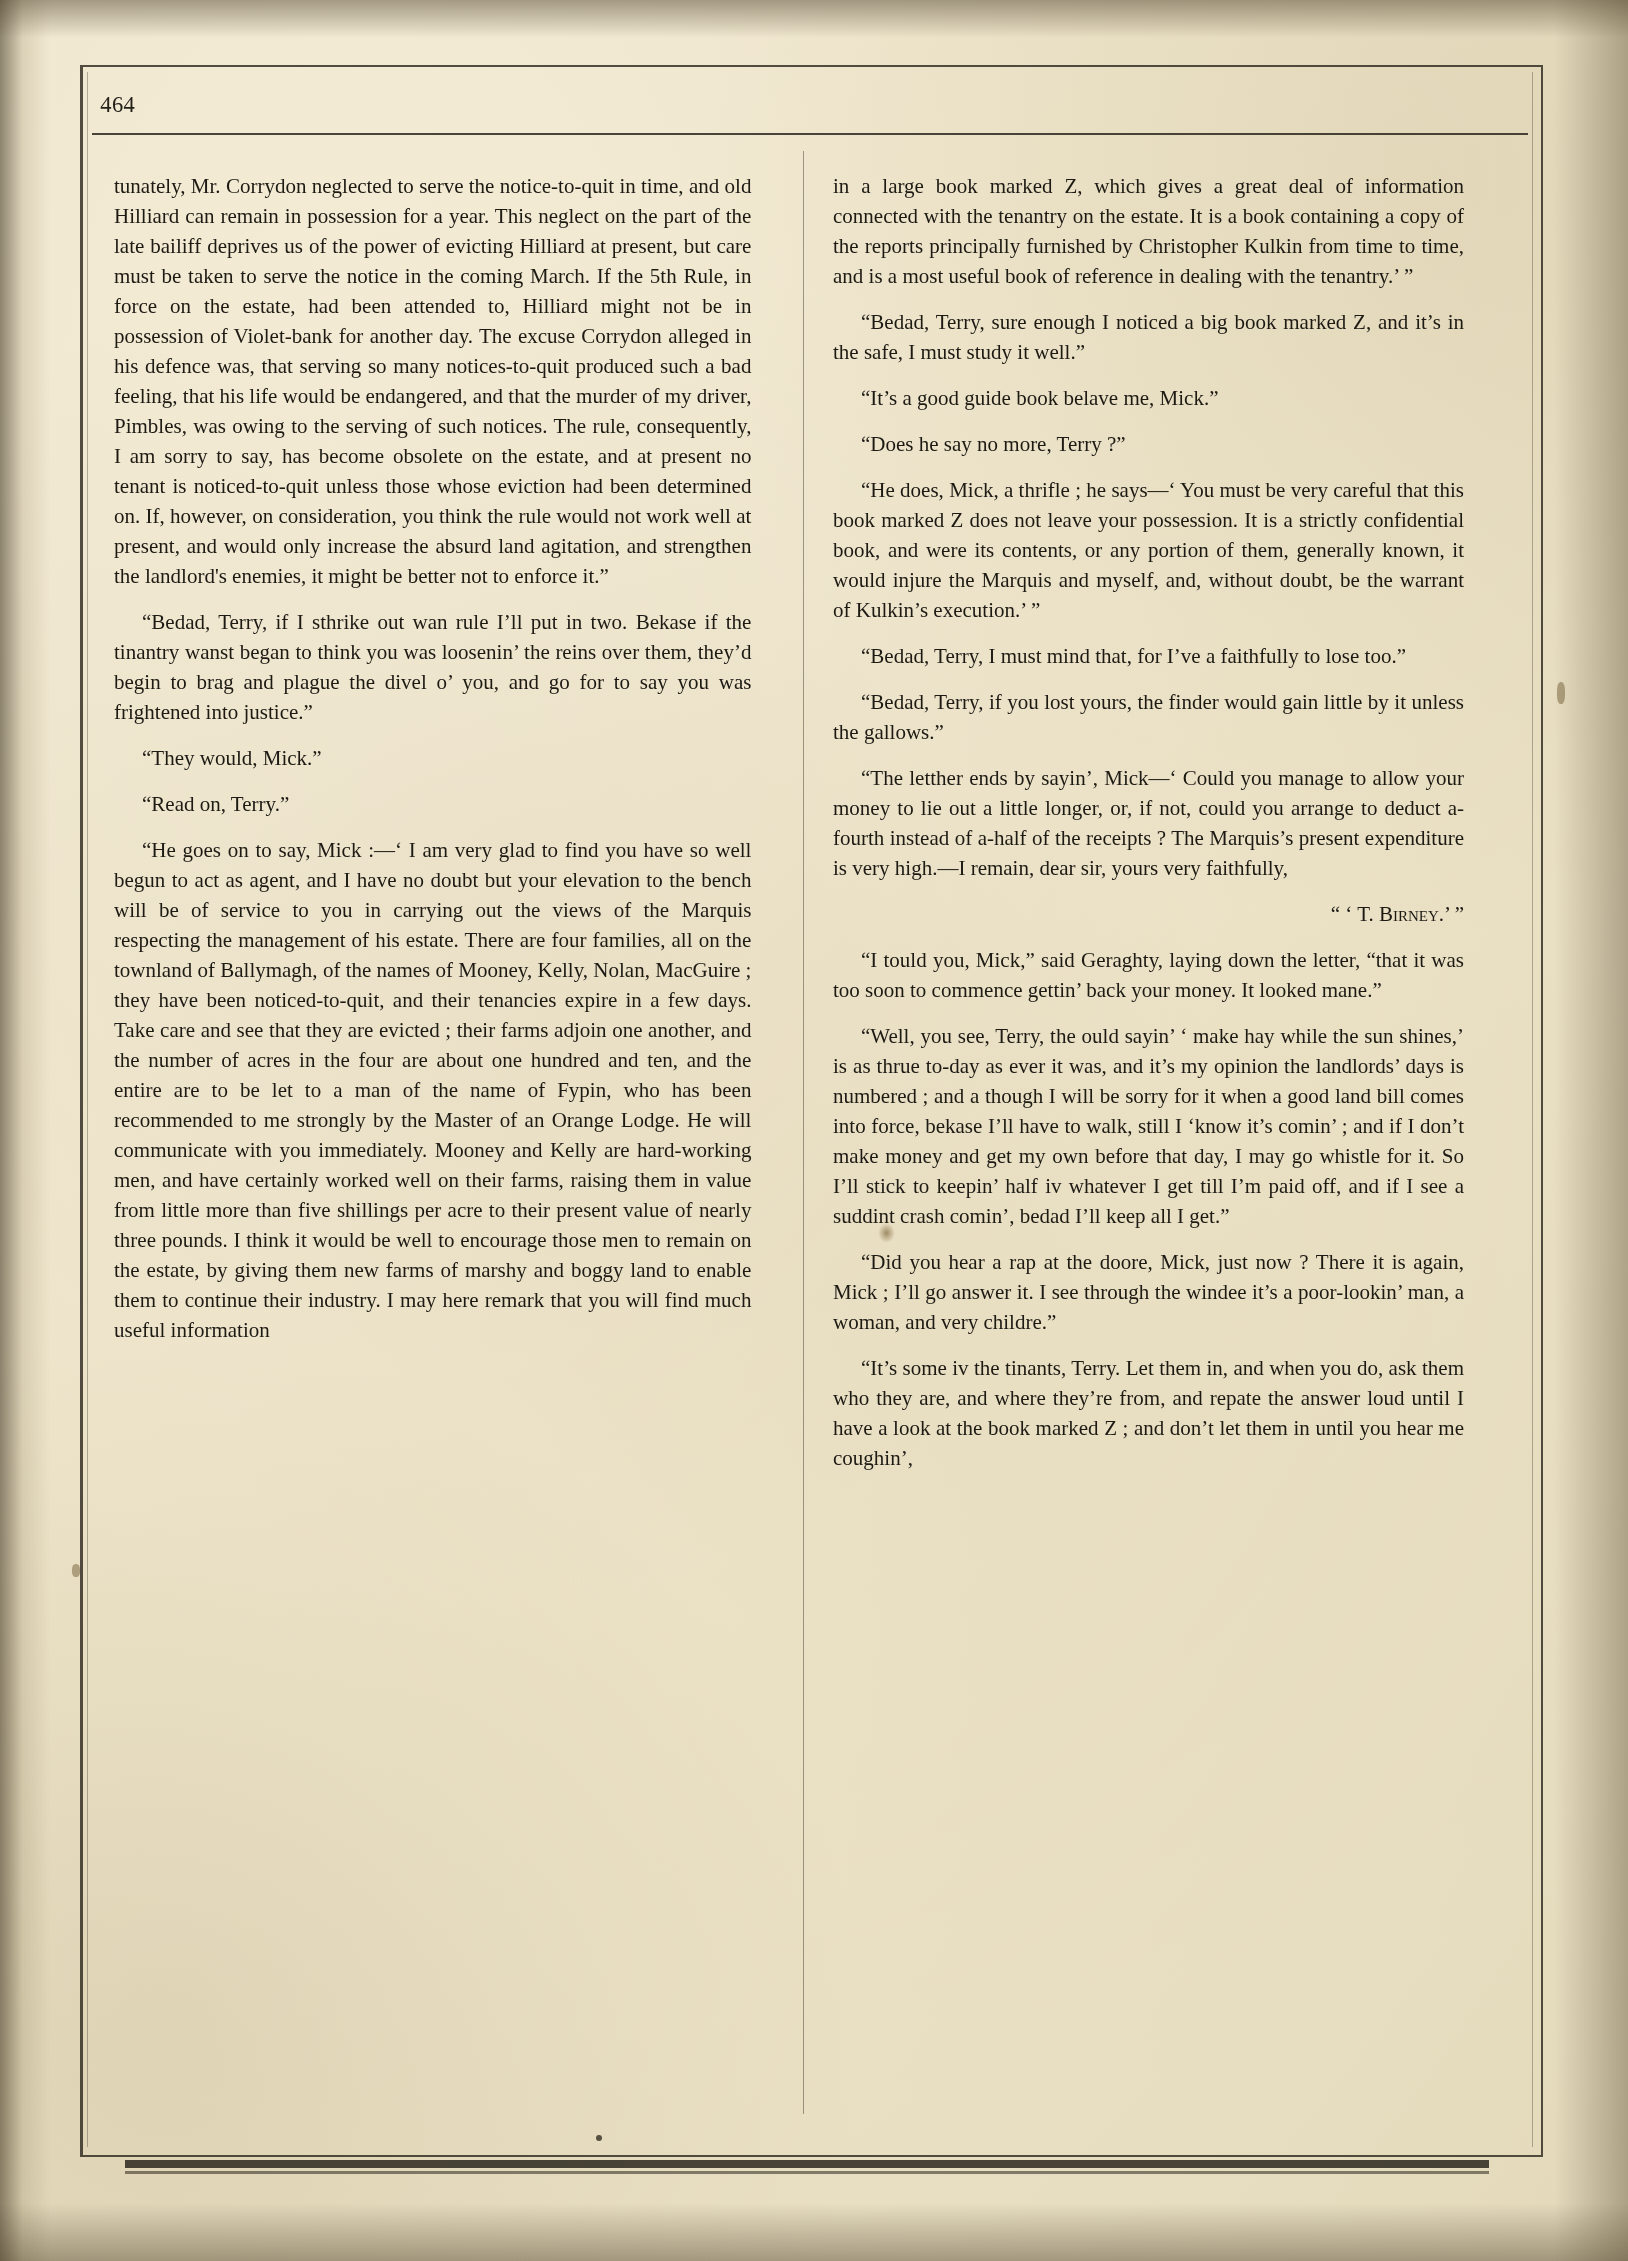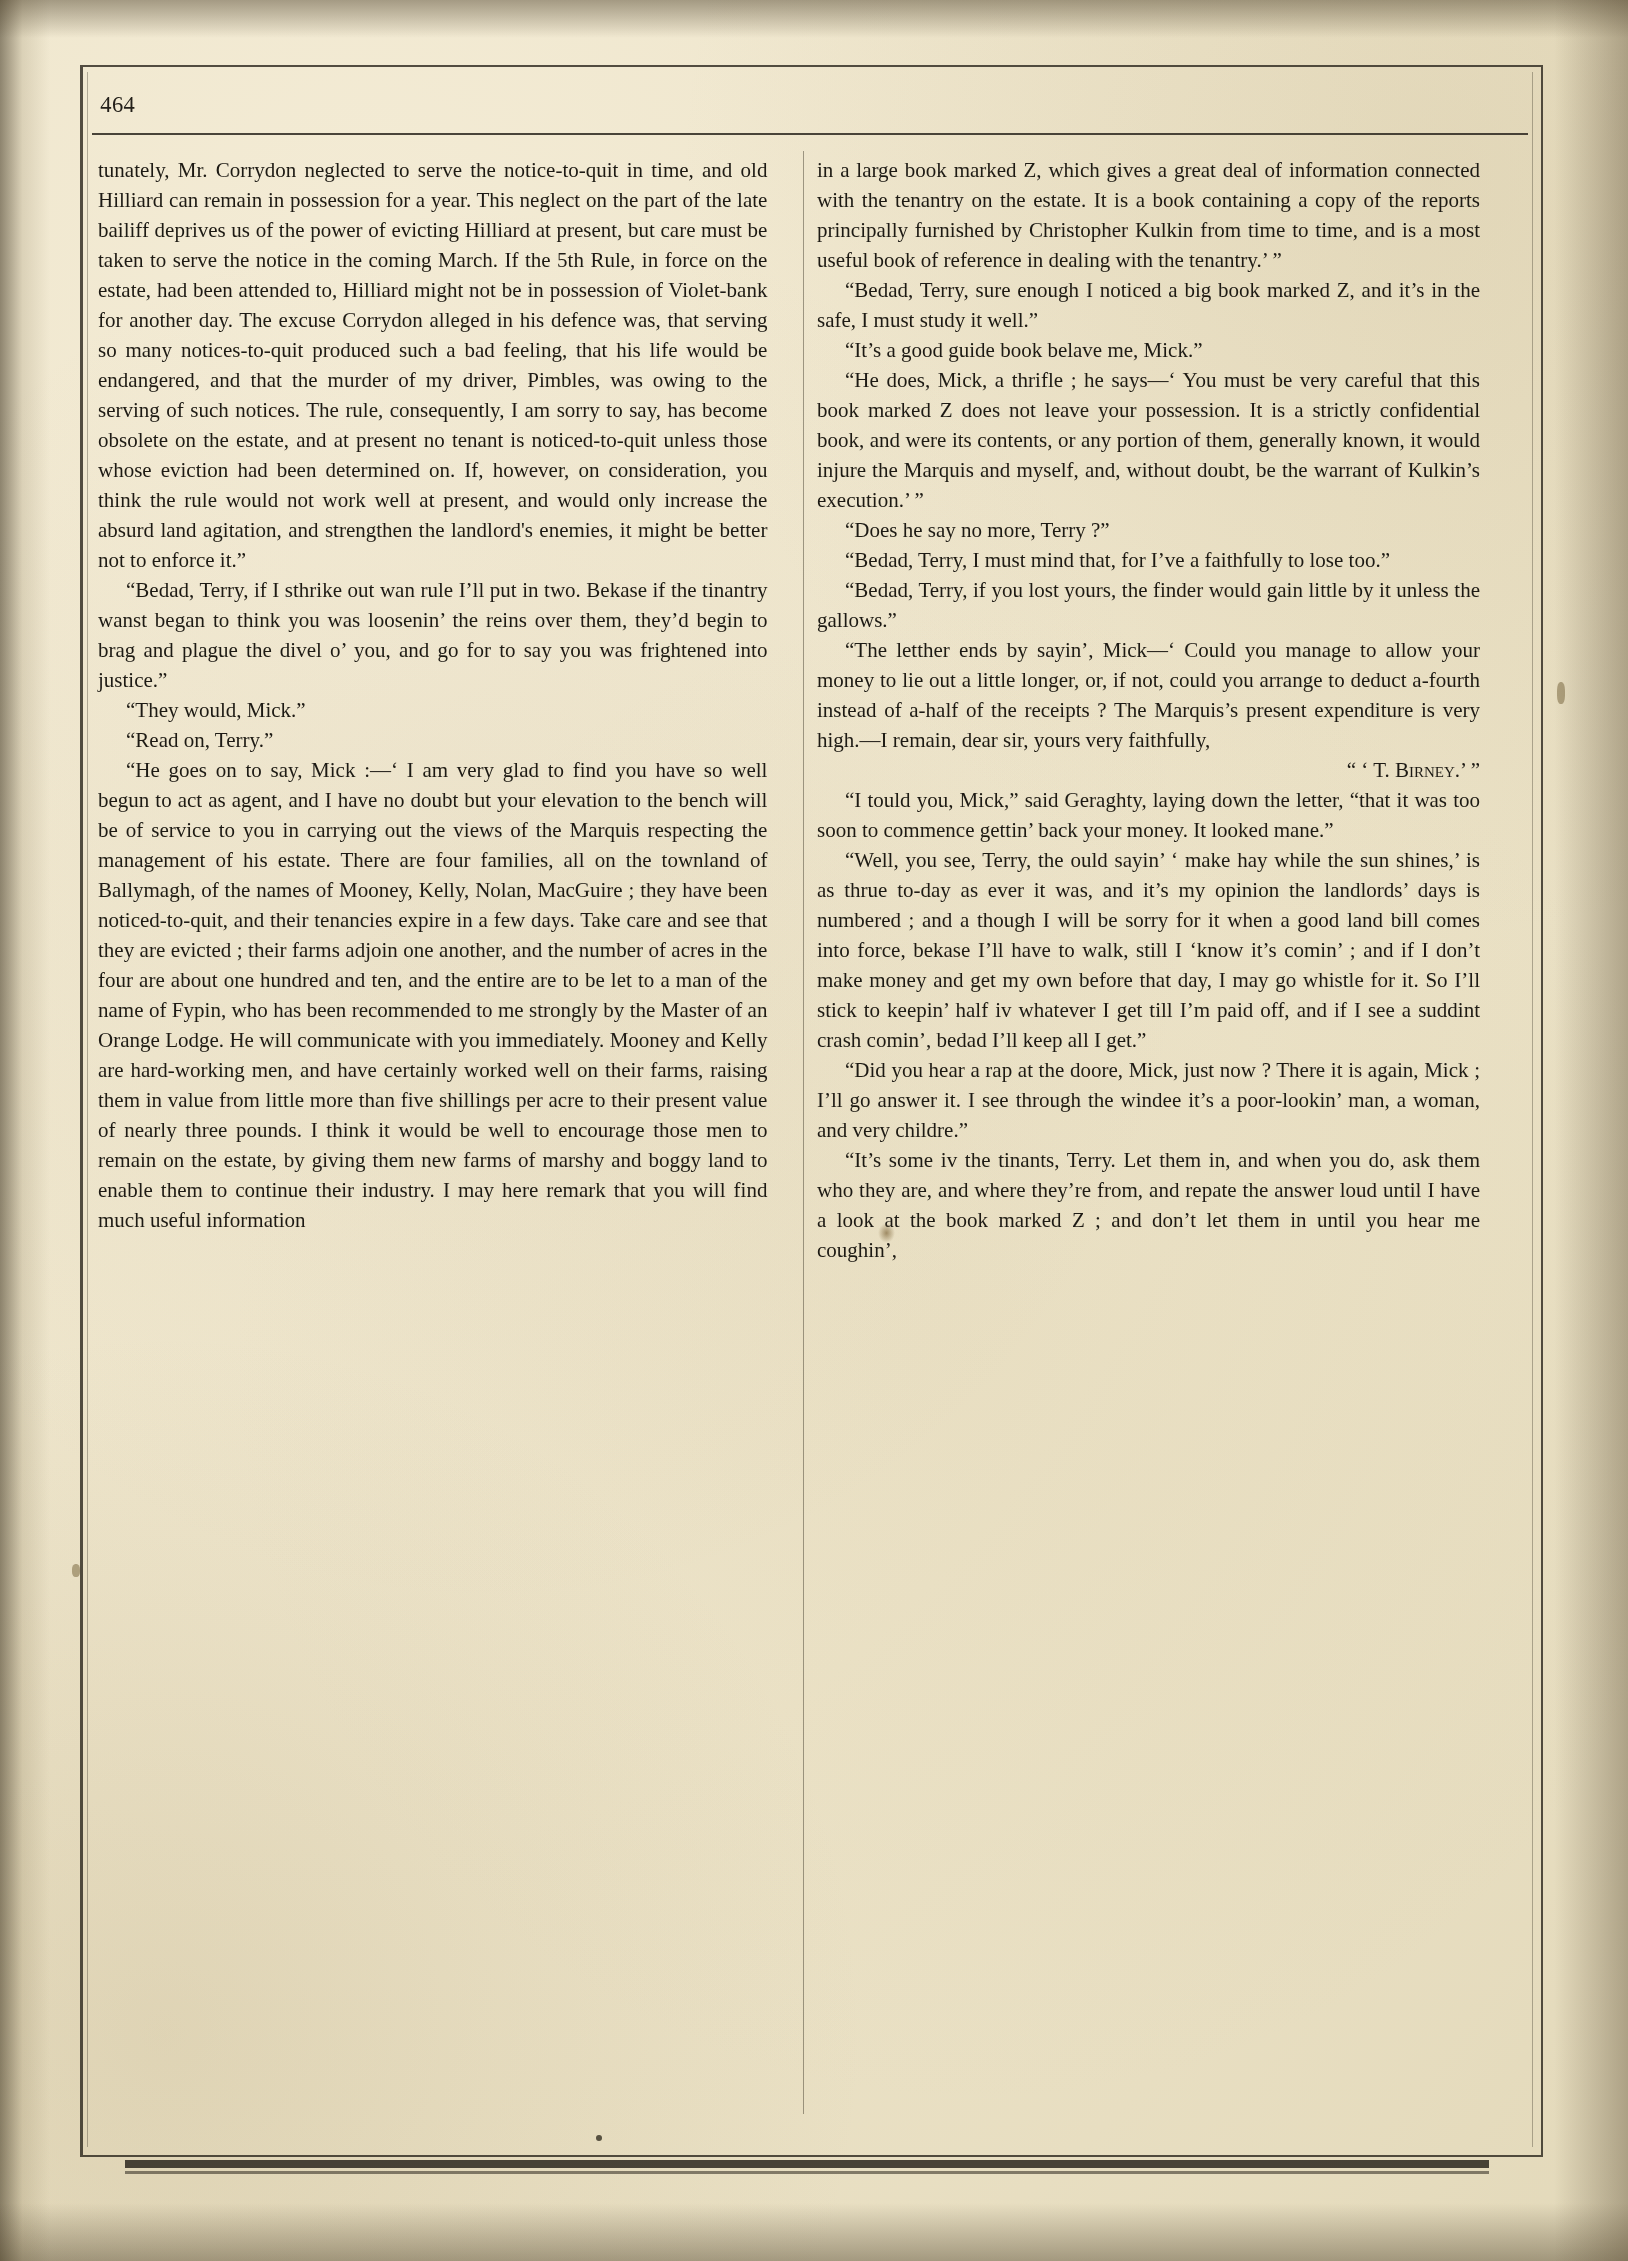--- a/index.html
+++ b/index.html
@@ -147,21 +147,21 @@
     position: absolute;
     left: 803px;
     top: 151px;
     width: 0;
     height: 1963px;
     border-left: 1.7px solid #4a4334;
     opacity: 0.5;
   }
 
   p {
-    margin: 0;
+    margin: 16px;
     font-size: 21px;
     line-height: 30px;
     text-align: justify;
     text-justify: inter-word;
     color: #1d1a14;
     font-family: "Liberation Serif", serif;
     -webkit-font-smoothing: none;
   }
   p.ind { text-indent: 28px; }
   p.noind { text-indent: 0; }
@@ -239,22 +239,22 @@
       <p class="noind">tunately, Mr. Corrydon neglected to serve the notice-to-quit in time, and old Hilliard can remain in possession for a year. This neglect on the part of the late bailiff deprives us of the power of evicting Hilliard at present, but care must be taken to serve the notice in the coming March. If the 5th Rule, in force on the estate, had been attended to, Hilliard might not be in possession of Violet-bank for another day. The excuse Corrydon alleged in his defence was, that serving so many notices-to-quit produced such a bad feeling, that his life would be endangered, and that the murder of my driver, Pimbles, was owing to the serving of such notices. The rule, consequently, I am sorry to say, has become obsolete on the estate, and at present no tenant is noticed-to-quit unless those whose eviction had been determined on. If, however, on consideration, you think the rule would not work well at present, and would only increase the absurd land agitation, and strengthen the landlord's enemies, it might be better not to enforce it.”</p>
       <p class="ind">“Bedad, Terry, if I sthrike out wan rule I’ll put in two. Bekase if the tinantry wanst began to think you was loosenin’ the reins over them, they’d begin to brag and plague the divel o’ you, and go for to say you was frightened into justice.”</p>
       <p class="ind">“They would, Mick.”</p>
       <p class="ind">“Read on, Terry.”</p>
       <p class="ind">“He goes on to say, Mick :—‘ I am very glad to find you have so well begun to act as agent, and I have no doubt but your elevation to the bench will be of service to you in carrying out the views of the Marquis respecting the management of his estate. There are four families, all on the townland of Ballymagh, of the names of Mooney, Kelly, Nolan, MacGuire ; they have been noticed-to-quit, and their tenancies expire in a few days. Take care and see that they are evicted ; their farms adjoin one another, and the number of acres in the four are about one hundred and ten, and the entire are to be let to a man of the name of Fypin, who has been recommended to me strongly by the Master of an Orange Lodge. He will communicate with you immediately. Mooney and Kelly are hard-working men, and have certainly worked well on their farms, raising them in value from little more than five shillings per acre to their present value of nearly three pounds. I think it would be well to encourage those men to remain on the estate, by giving them new farms of marshy and boggy land to enable them to continue their industry. I may here remark that you will find much useful information</p>
     </div>
     <div class="col right">
       <p class="noind">in a large book marked Z, which gives a great deal of information connected with the tenantry on the estate. It is a book containing a copy of the reports principally furnished by Christopher Kulkin from time to time, and is a most useful book of reference in dealing with the tenantry.’ ”</p>
       <p class="ind">“Bedad, Terry, sure enough I noticed a big book marked Z, and it’s in the safe, I must study it well.”</p>
       <p class="ind">“It’s a good guide book belave me, Mick.”</p>
+      <p class="ind">“Does he say no more, Terry ?”</p>
       <p class="ind">“He does, Mick, a thrifle ; he says—‘ You must be very careful that this book marked Z does not leave your possession. It is a strictly confidential book, and were its contents, or any portion of them, generally known, it would injure the Marquis and myself, and, without doubt, be the warrant of Kulkin’s execution.’ ”</p>
-      <p class="ind">“Does he say no more, Terry ?”</p>
       <p class="ind">“Bedad, Terry, I must mind that, for I’ve a faithfully to lose too.”</p>
       <p class="ind">“Bedad, Terry, if you lost yours, the finder would gain little by it unless the gallows.”</p>
       <p class="ind">“The letther ends by sayin’, Mick—‘ Could you manage to allow your money to lie out a little longer, or, if not, could you arrange to deduct a-fourth instead of a-half of the receipts ? The Marquis’s present expenditure is very high.—I remain, dear sir, yours very faithfully,</p>
       <p class="signature sc">“ ‘ T. Birney.’ ”</p>
       <p class="ind">“I tould you, Mick,” said Geraghty, laying down the letter, “that it was too soon to commence gettin’ back your money. It looked mane.”</p>
       <p class="ind">“Well, you see, Terry, the ould sayin’ ‘ make hay while the sun shines,’ is as thrue to-day as ever it was, and it’s my opinion the landlords’ days is numbered ; and a though I will be sorry for it when a good land bill comes into force, bekase I’ll have to walk, still I ‘know it’s comin’ ; and if I don’t make money and get my own before that day, I may go whistle for it. So I’ll stick to keepin’ half iv whatever I get till I’m paid off, and if I see a suddint crash comin’, bedad I’ll keep all I get.”</p>
       <p class="ind">“Did you hear a rap at the doore, Mick, just now ? There it is again, Mick ; I’ll go answer it. I see through the windee it’s a poor-lookin’ man, a woman, and very childre.”</p>
       <p class="ind">“It’s some iv the tinants, Terry. Let them in, and when you do, ask them who they are, and where they’re from, and repate the answer loud until I have a look at the book marked Z ; and don’t let them in until you hear me coughin’,</p>
     </div>
   </div>

